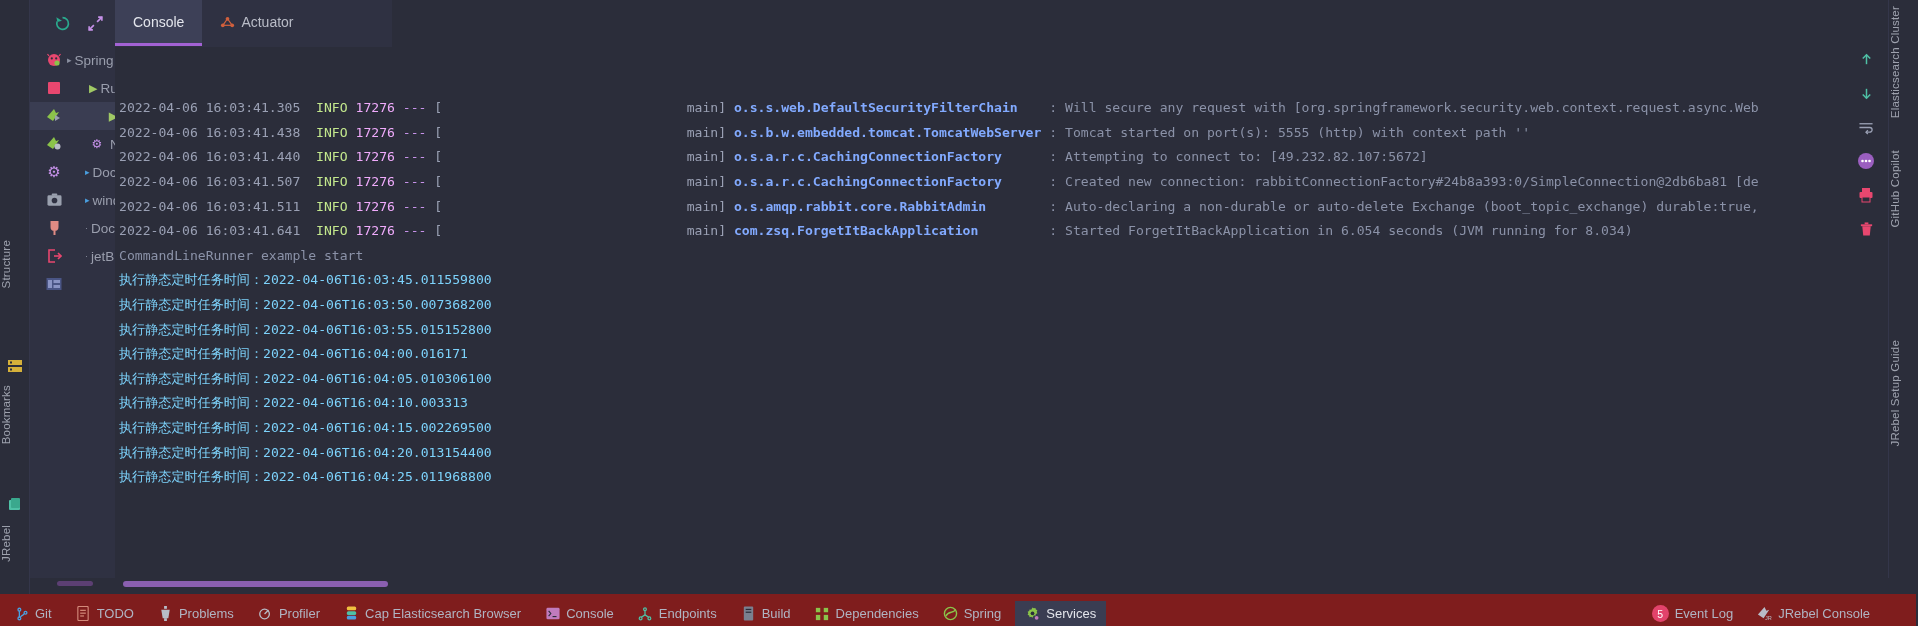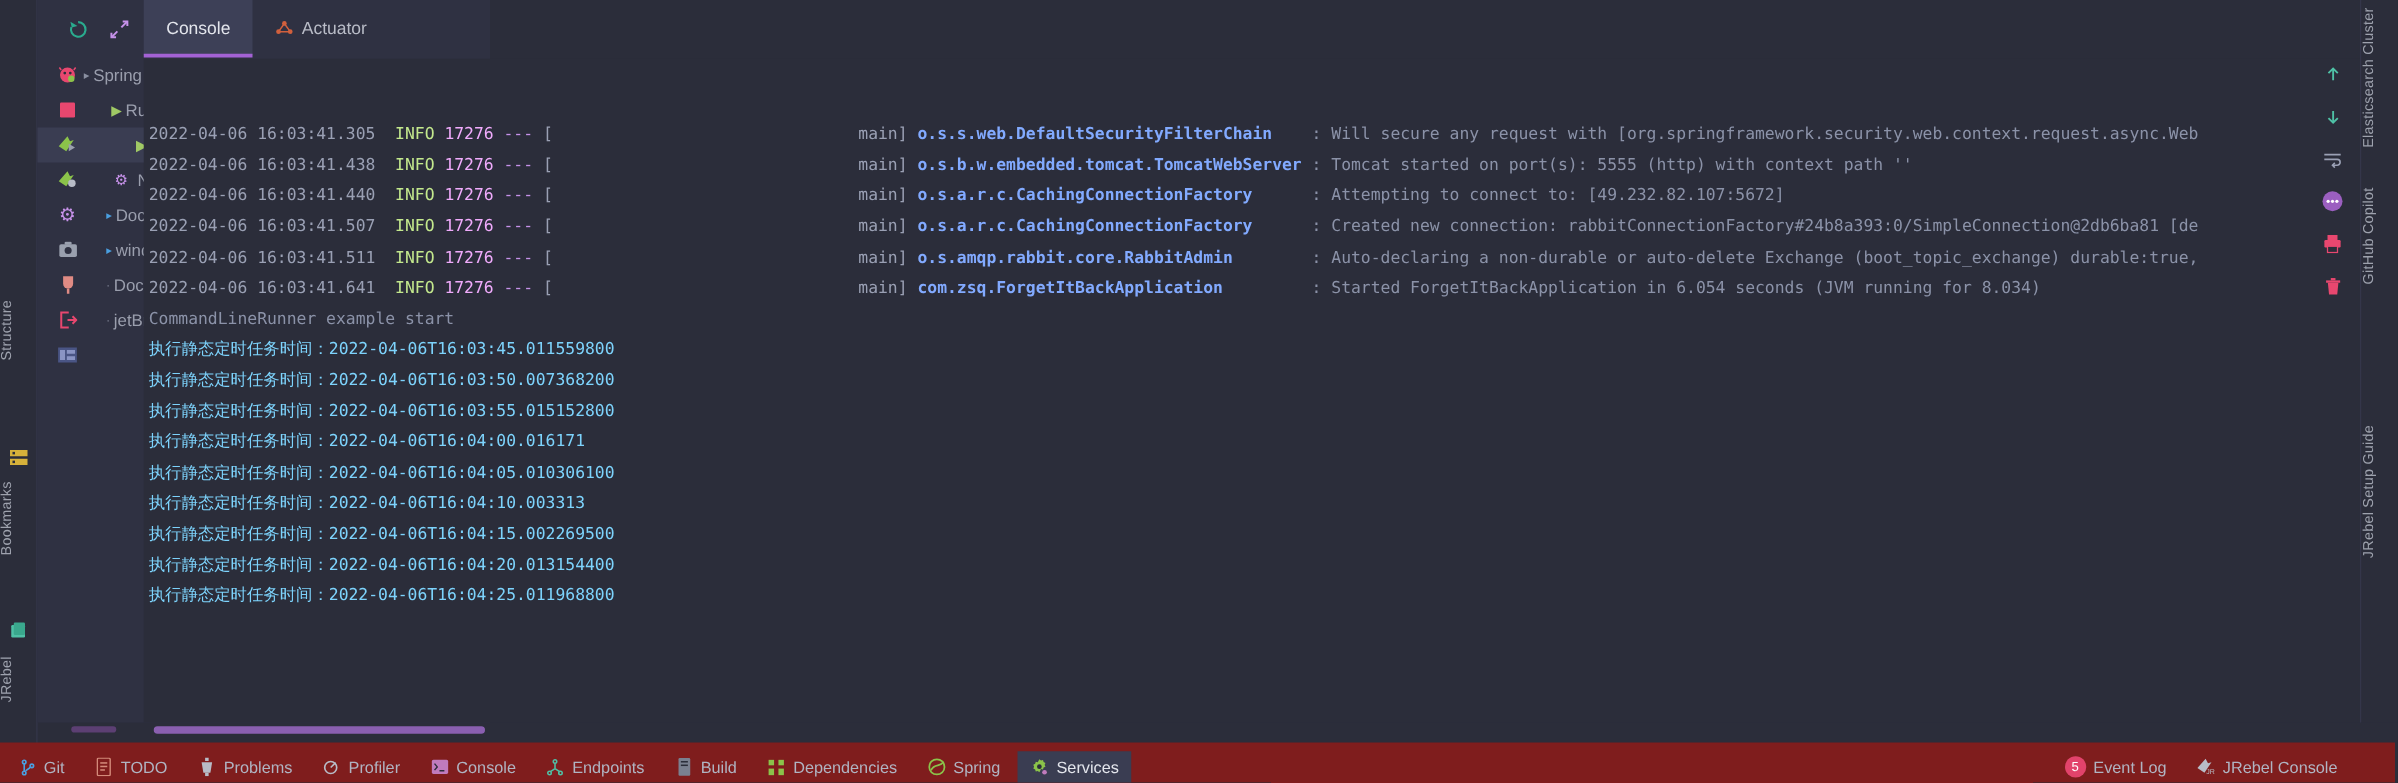--- a/index.html
+++ b/index.html
@@ -434,20 +434,30 @@
     <div class="sb-item">
       <span class="sb-ico">
         <svg width="14" height="14" viewBox="0 0 16 16">
           <circle cx="7.5" cy="8" r="5.5" fill="none" stroke="#b8bcc7" stroke-width="1.5"></circle>
           <path d="M7.5 8 L12 3.5" stroke="#b8bcc7" stroke-width="1.5"></path>
         </svg>
       </span>
       <span>Profiler</span>
     </div>
 
+    <div class="sb-item">
+      <span class="sb-ico">
+        <svg width="11" height="15" viewBox="0 0 11 16">
+          <rect x="0.5" y="0.5" width="10" height="4" rx="1.6" fill="#f0c040"></rect>
+          <rect x="0.5" y="5.5" width="10" height="4" rx="1.6" fill="#4fc1a6"></rect>
+          <rect x="0.5" y="10.5" width="10" height="4" rx="1.6" fill="#4a9fe0"></rect>
+        </svg>
+      </span>
+      <span>Cap Elasticsearch Browser</span>
+    </div>
 
     <div class="sb-item">
       <span class="sb-ico">
         <svg width="14" height="13" viewBox="0 0 16 14">
           <rect x="0.5" y="0.5" width="15" height="13" rx="1.5" fill="#c07bbd"></rect>
           <path d="M3 4 L5.5 7 L3 10" stroke="#2b2d3a" stroke-width="1.3" fill="none"></path>
           <path d="M7.5 10.5 H12" stroke="#2b2d3a" stroke-width="1.3"></path>
         </svg>
       </span>
       <span>Console</span>

